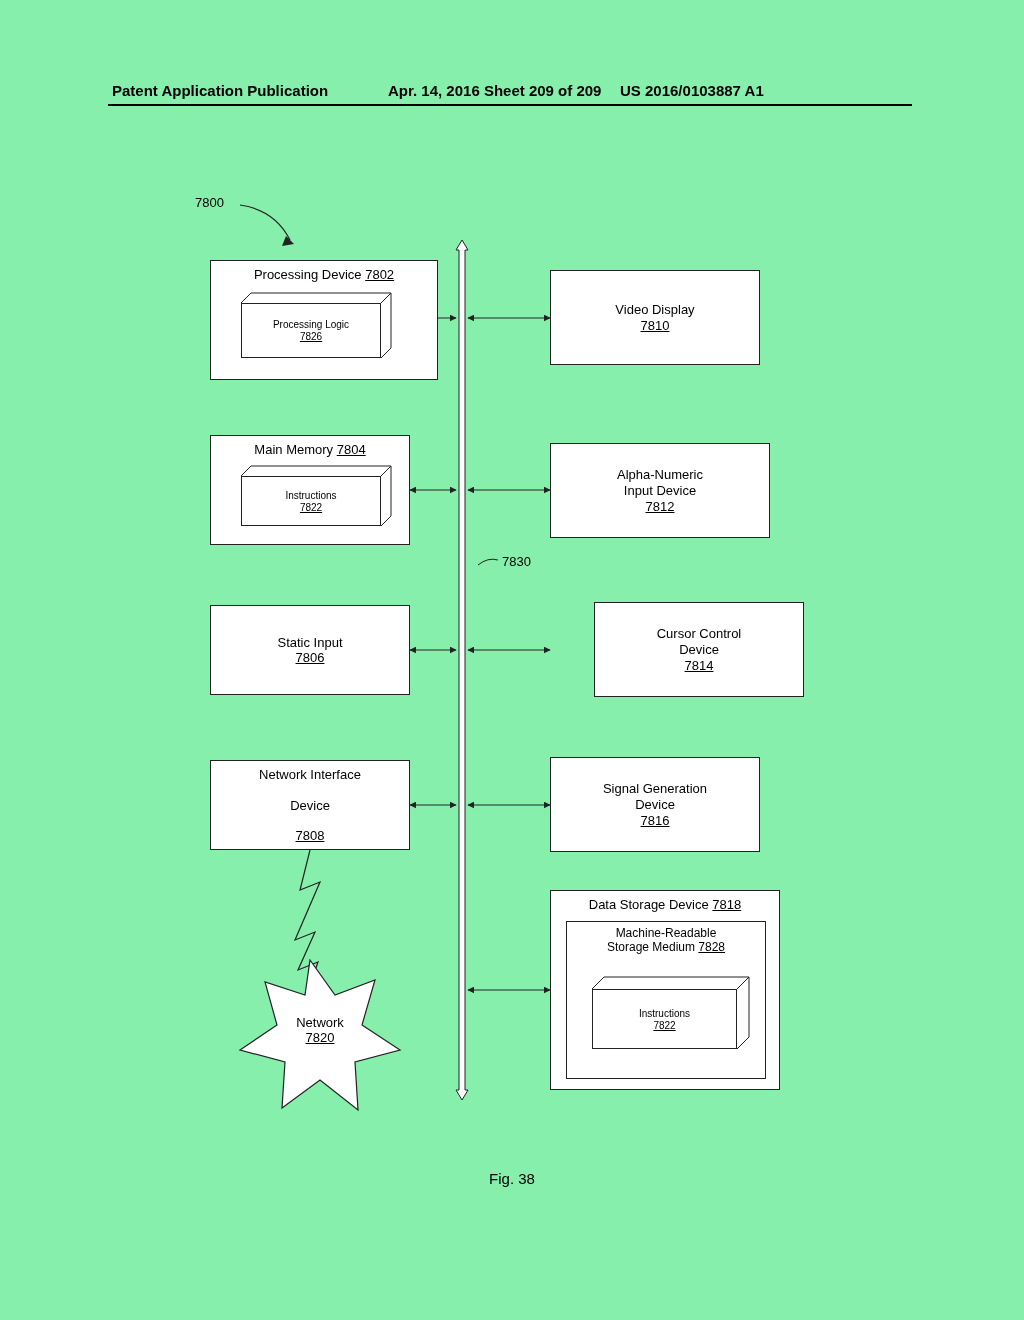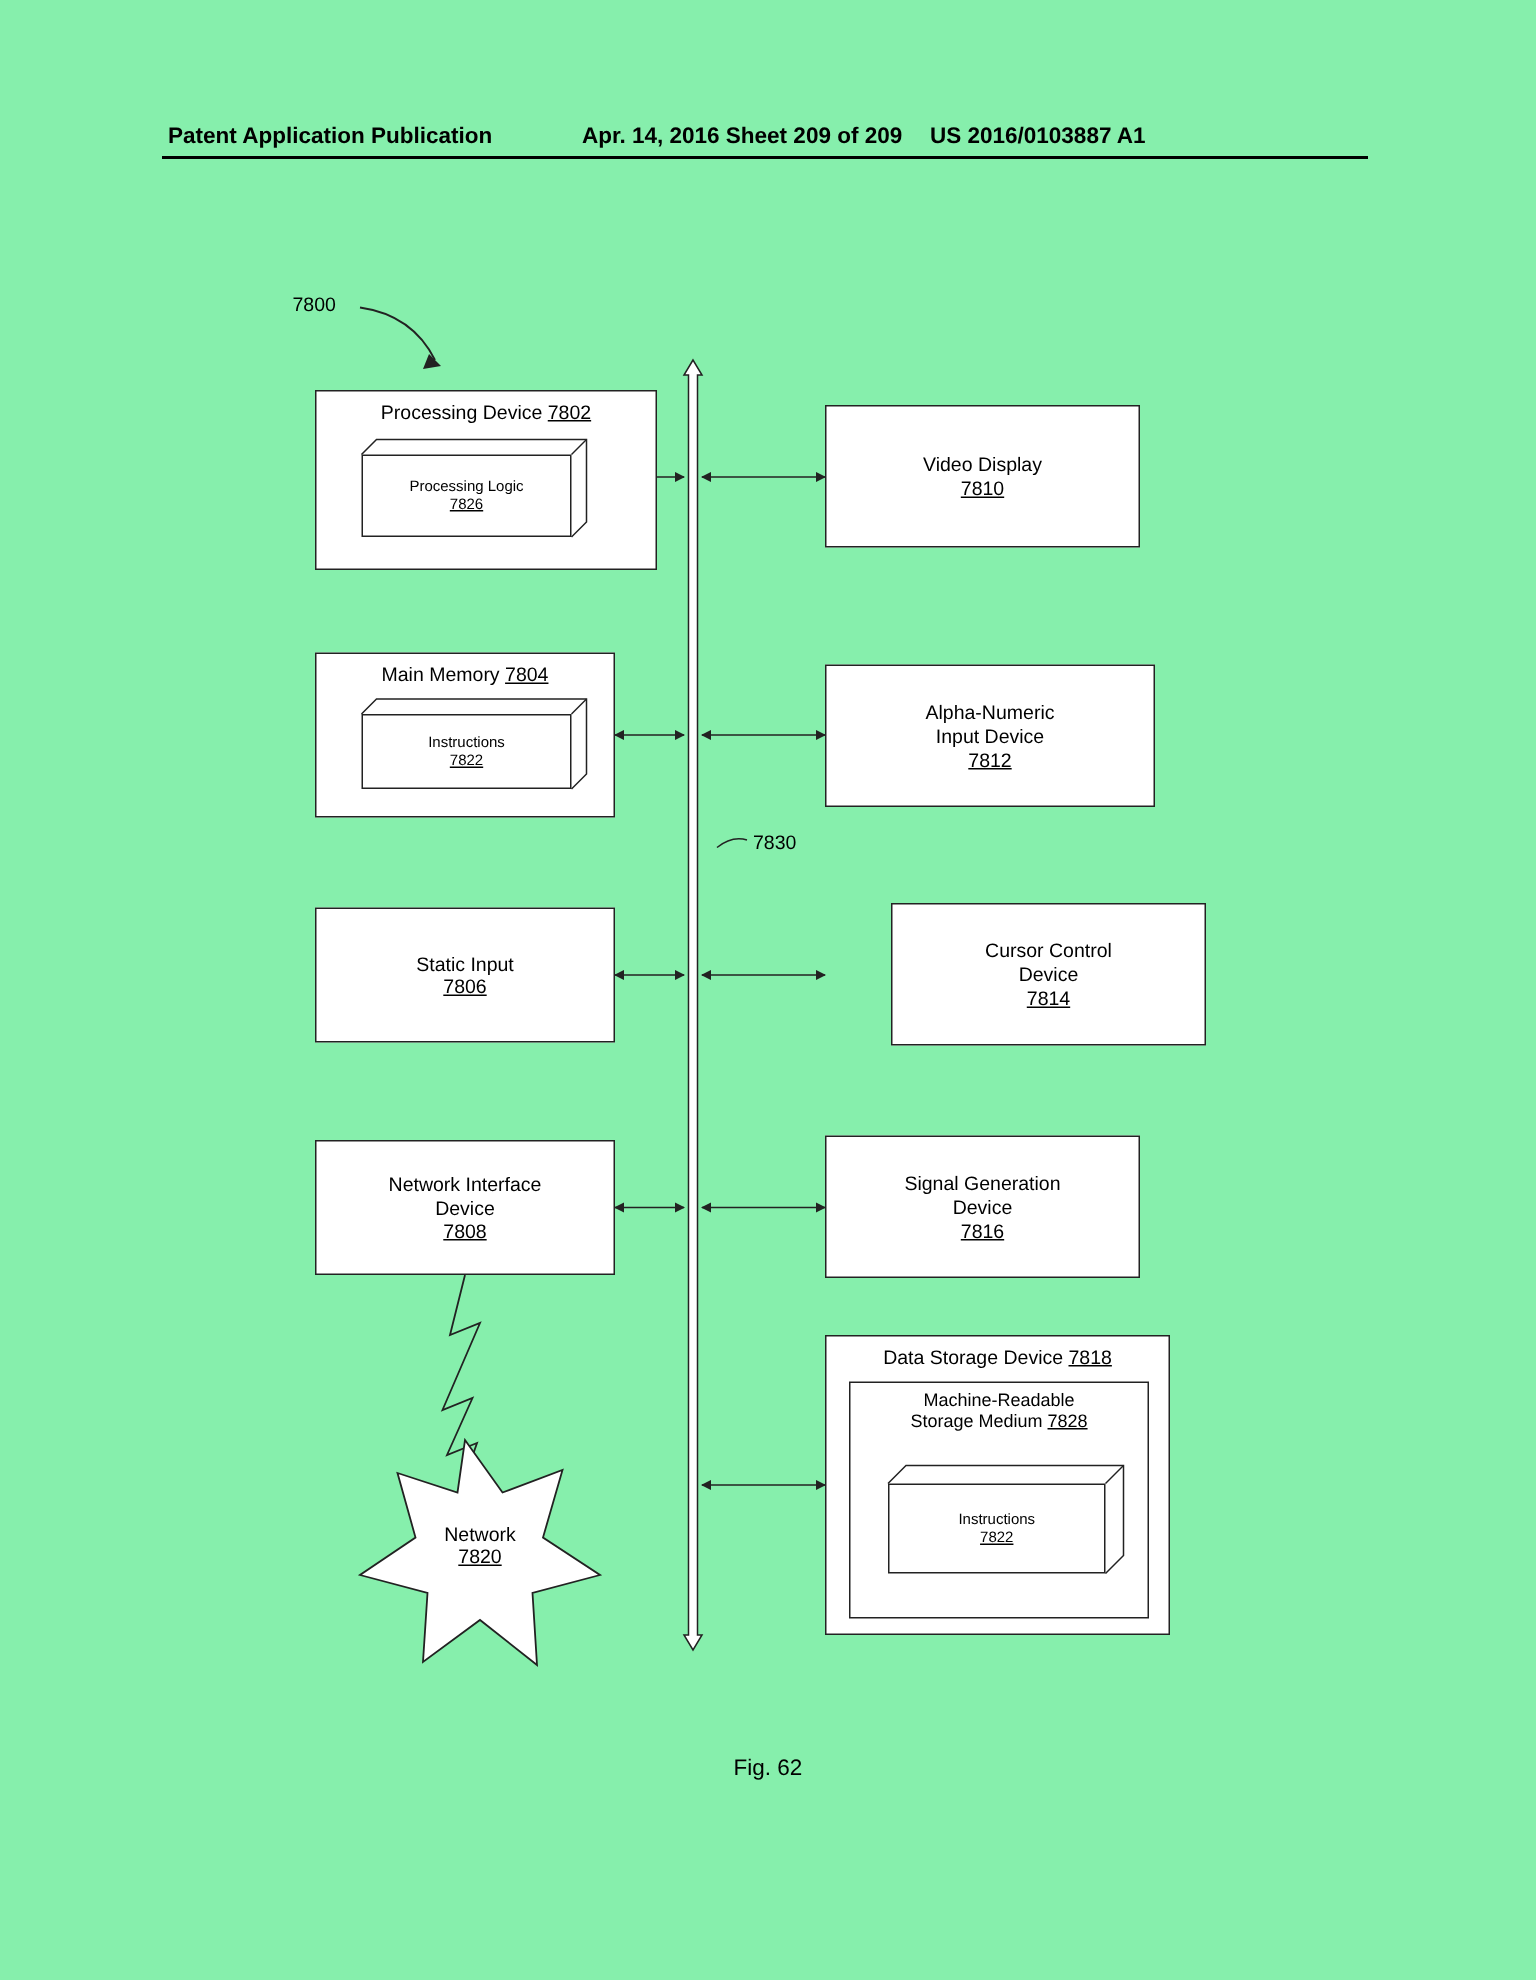--- a/index.html
+++ b/index.html
@@ -188,21 +188,21 @@
           <line x1="140" y1="10" x2="150" y2="0" stroke="#222" stroke-width="1"></line>
         </svg>
       </div>
     </div>
 
     <div class="box" style="left:100px; top:435px; width:200px; height:90px;">
       <span class="title">Static Input</span>
       <span class="num">7806</span>
     </div>
 
-    <div class="box" style="left:100px; top:590px; width:200px; height:90px;">
+    <div class="box" style="left:100px; top:590px; width:200px; height:90px;gap:15px;">
       <span class="title">Network Interface</span>
       <span class="title">Device</span>
       <span class="num">7808</span>
     </div>
 
     
     <div style="position:absolute; left:170px; top:845px; width:80px; text-align:center; font-size:13px;">
       <div>Network</div>
       <div class="num" style="text-decoration:underline;">7820</div>
     </div>
@@ -249,15 +249,15 @@
           <svg width="170" height="85" style="position:absolute; left:0; top:0; pointer-events:none;">
             <polyline points="0,12 12,0 157,0 157,60 145,72" fill="none" stroke="#222" stroke-width="1"></polyline>
             <line x1="145" y1="12" x2="157" y2="0" stroke="#222" stroke-width="1"></line>
           </svg>
         </div>
       </div>
     </div>
 
   </div>
 
-  <div class="fig">Fig. 62</div>
+  <div class="fig">Fig. 38</div>
 
 </div>
 
 </body></html>

